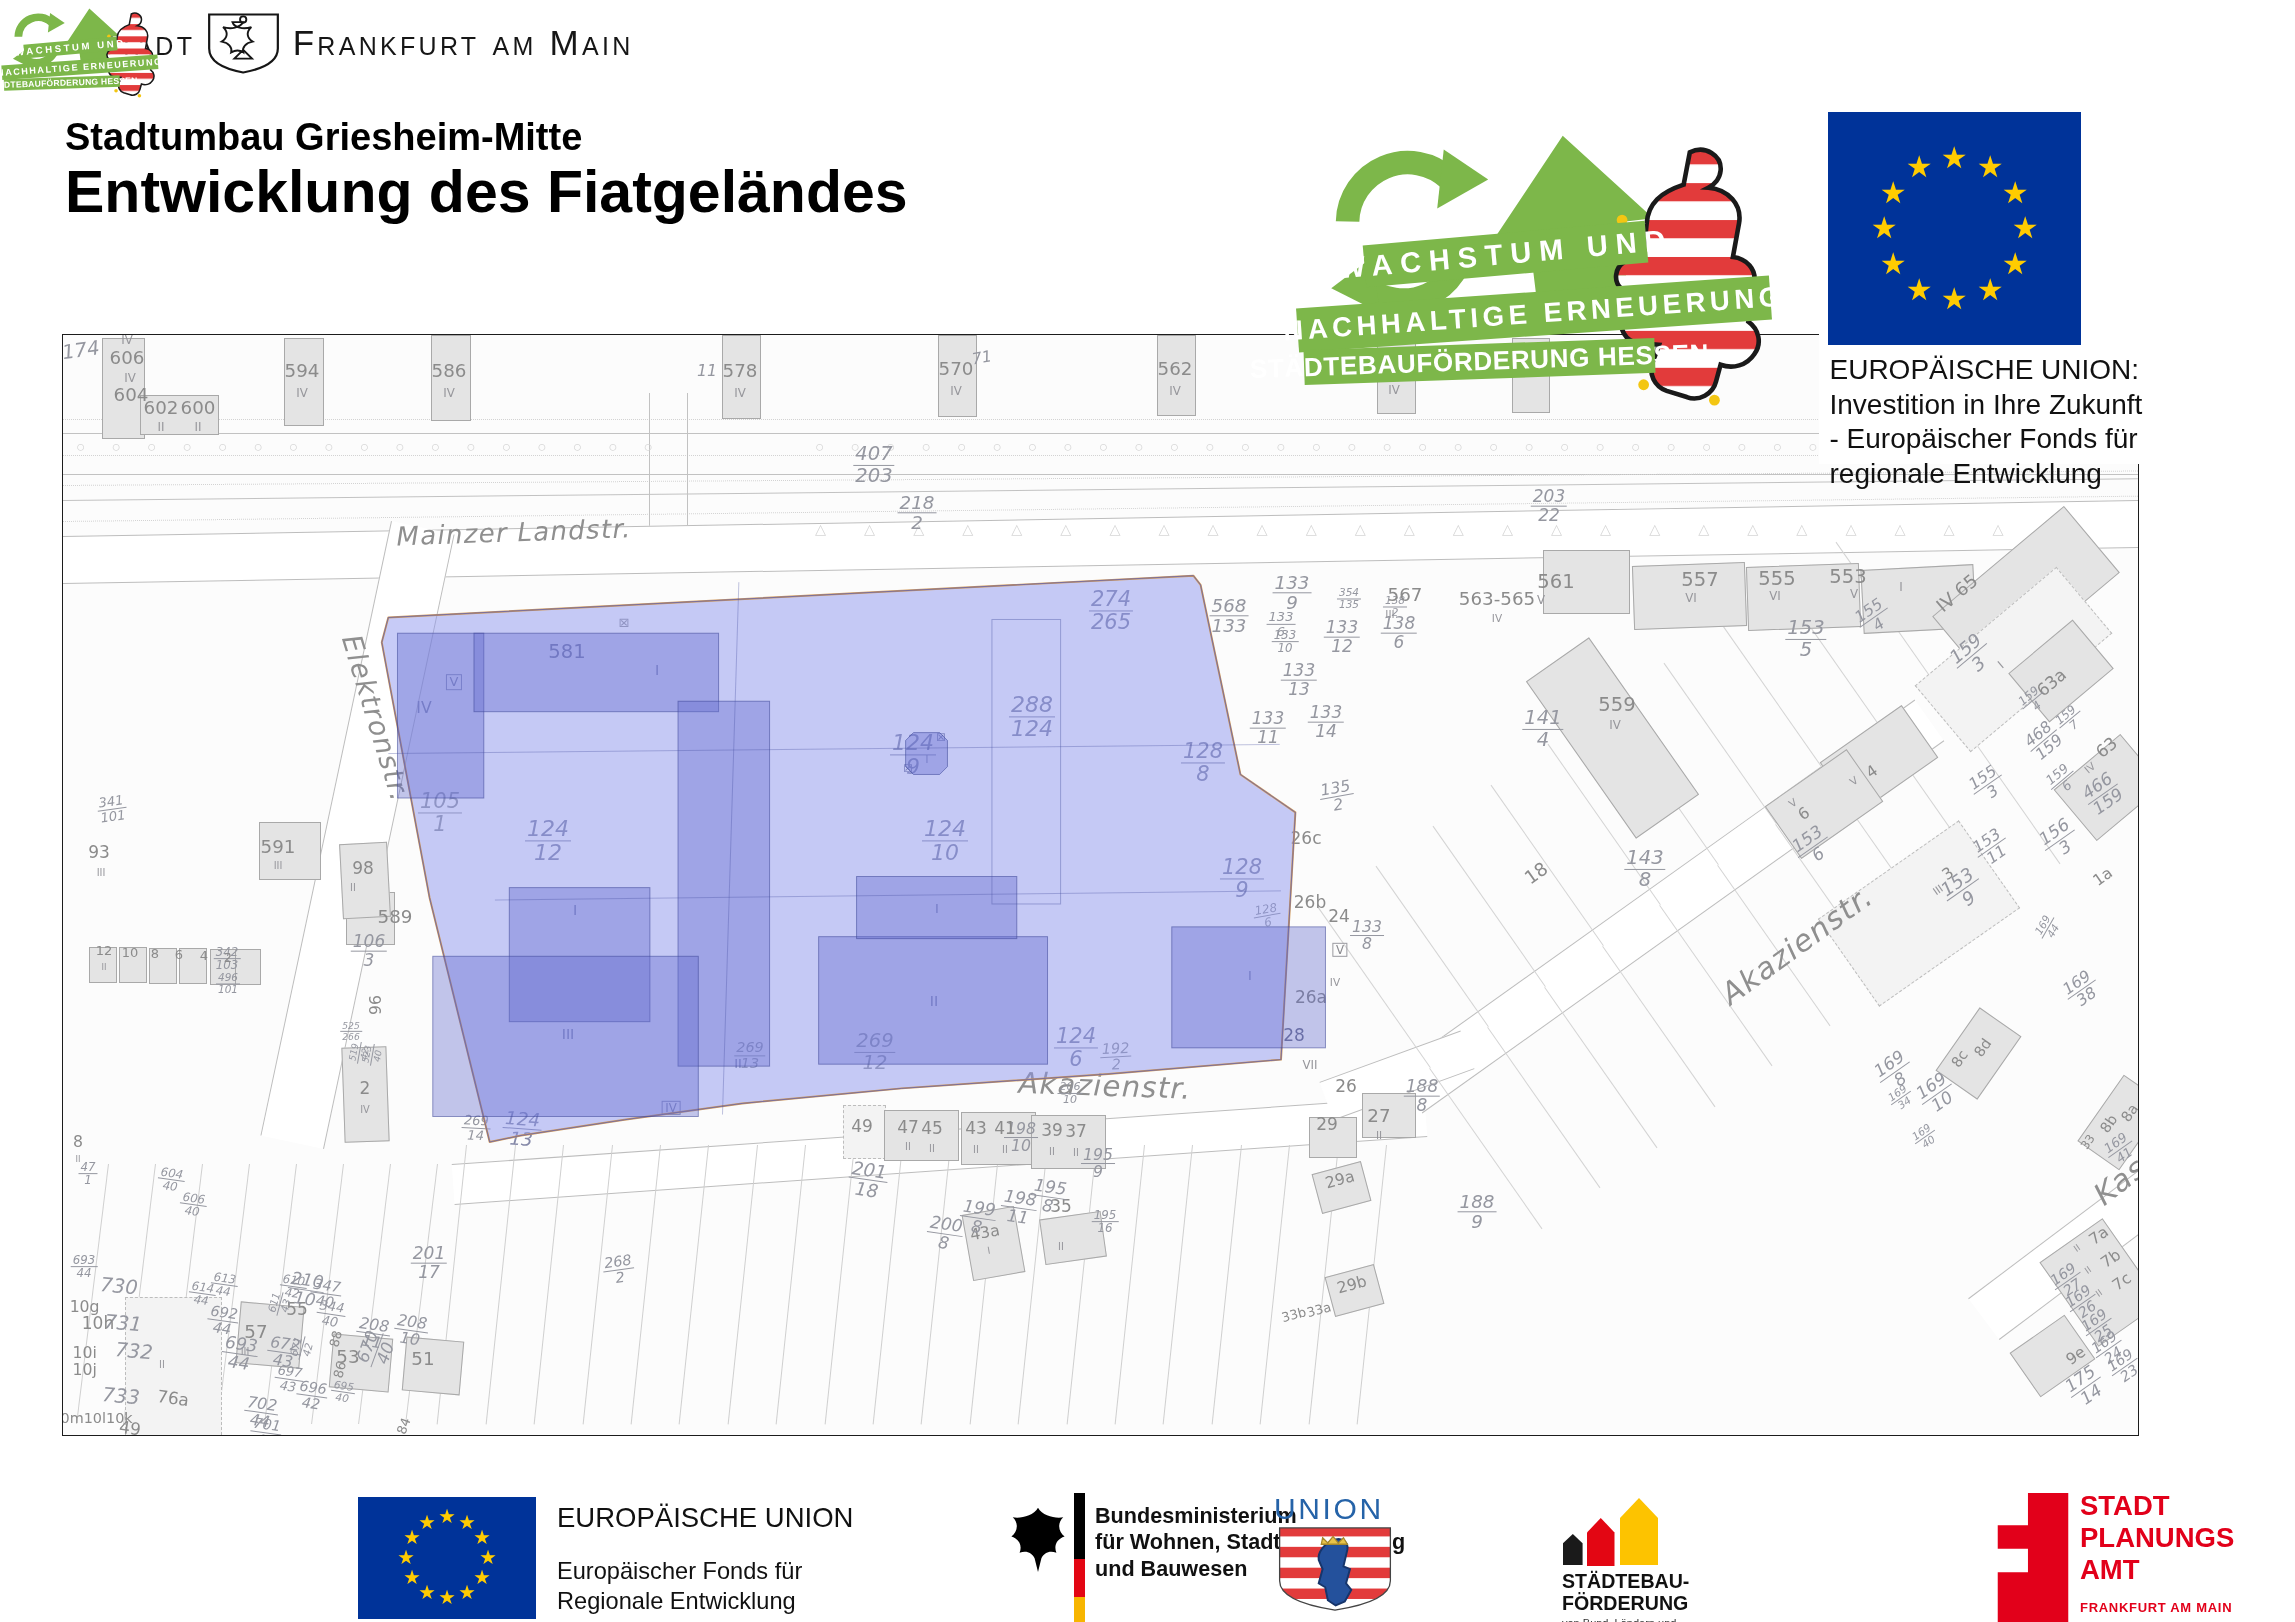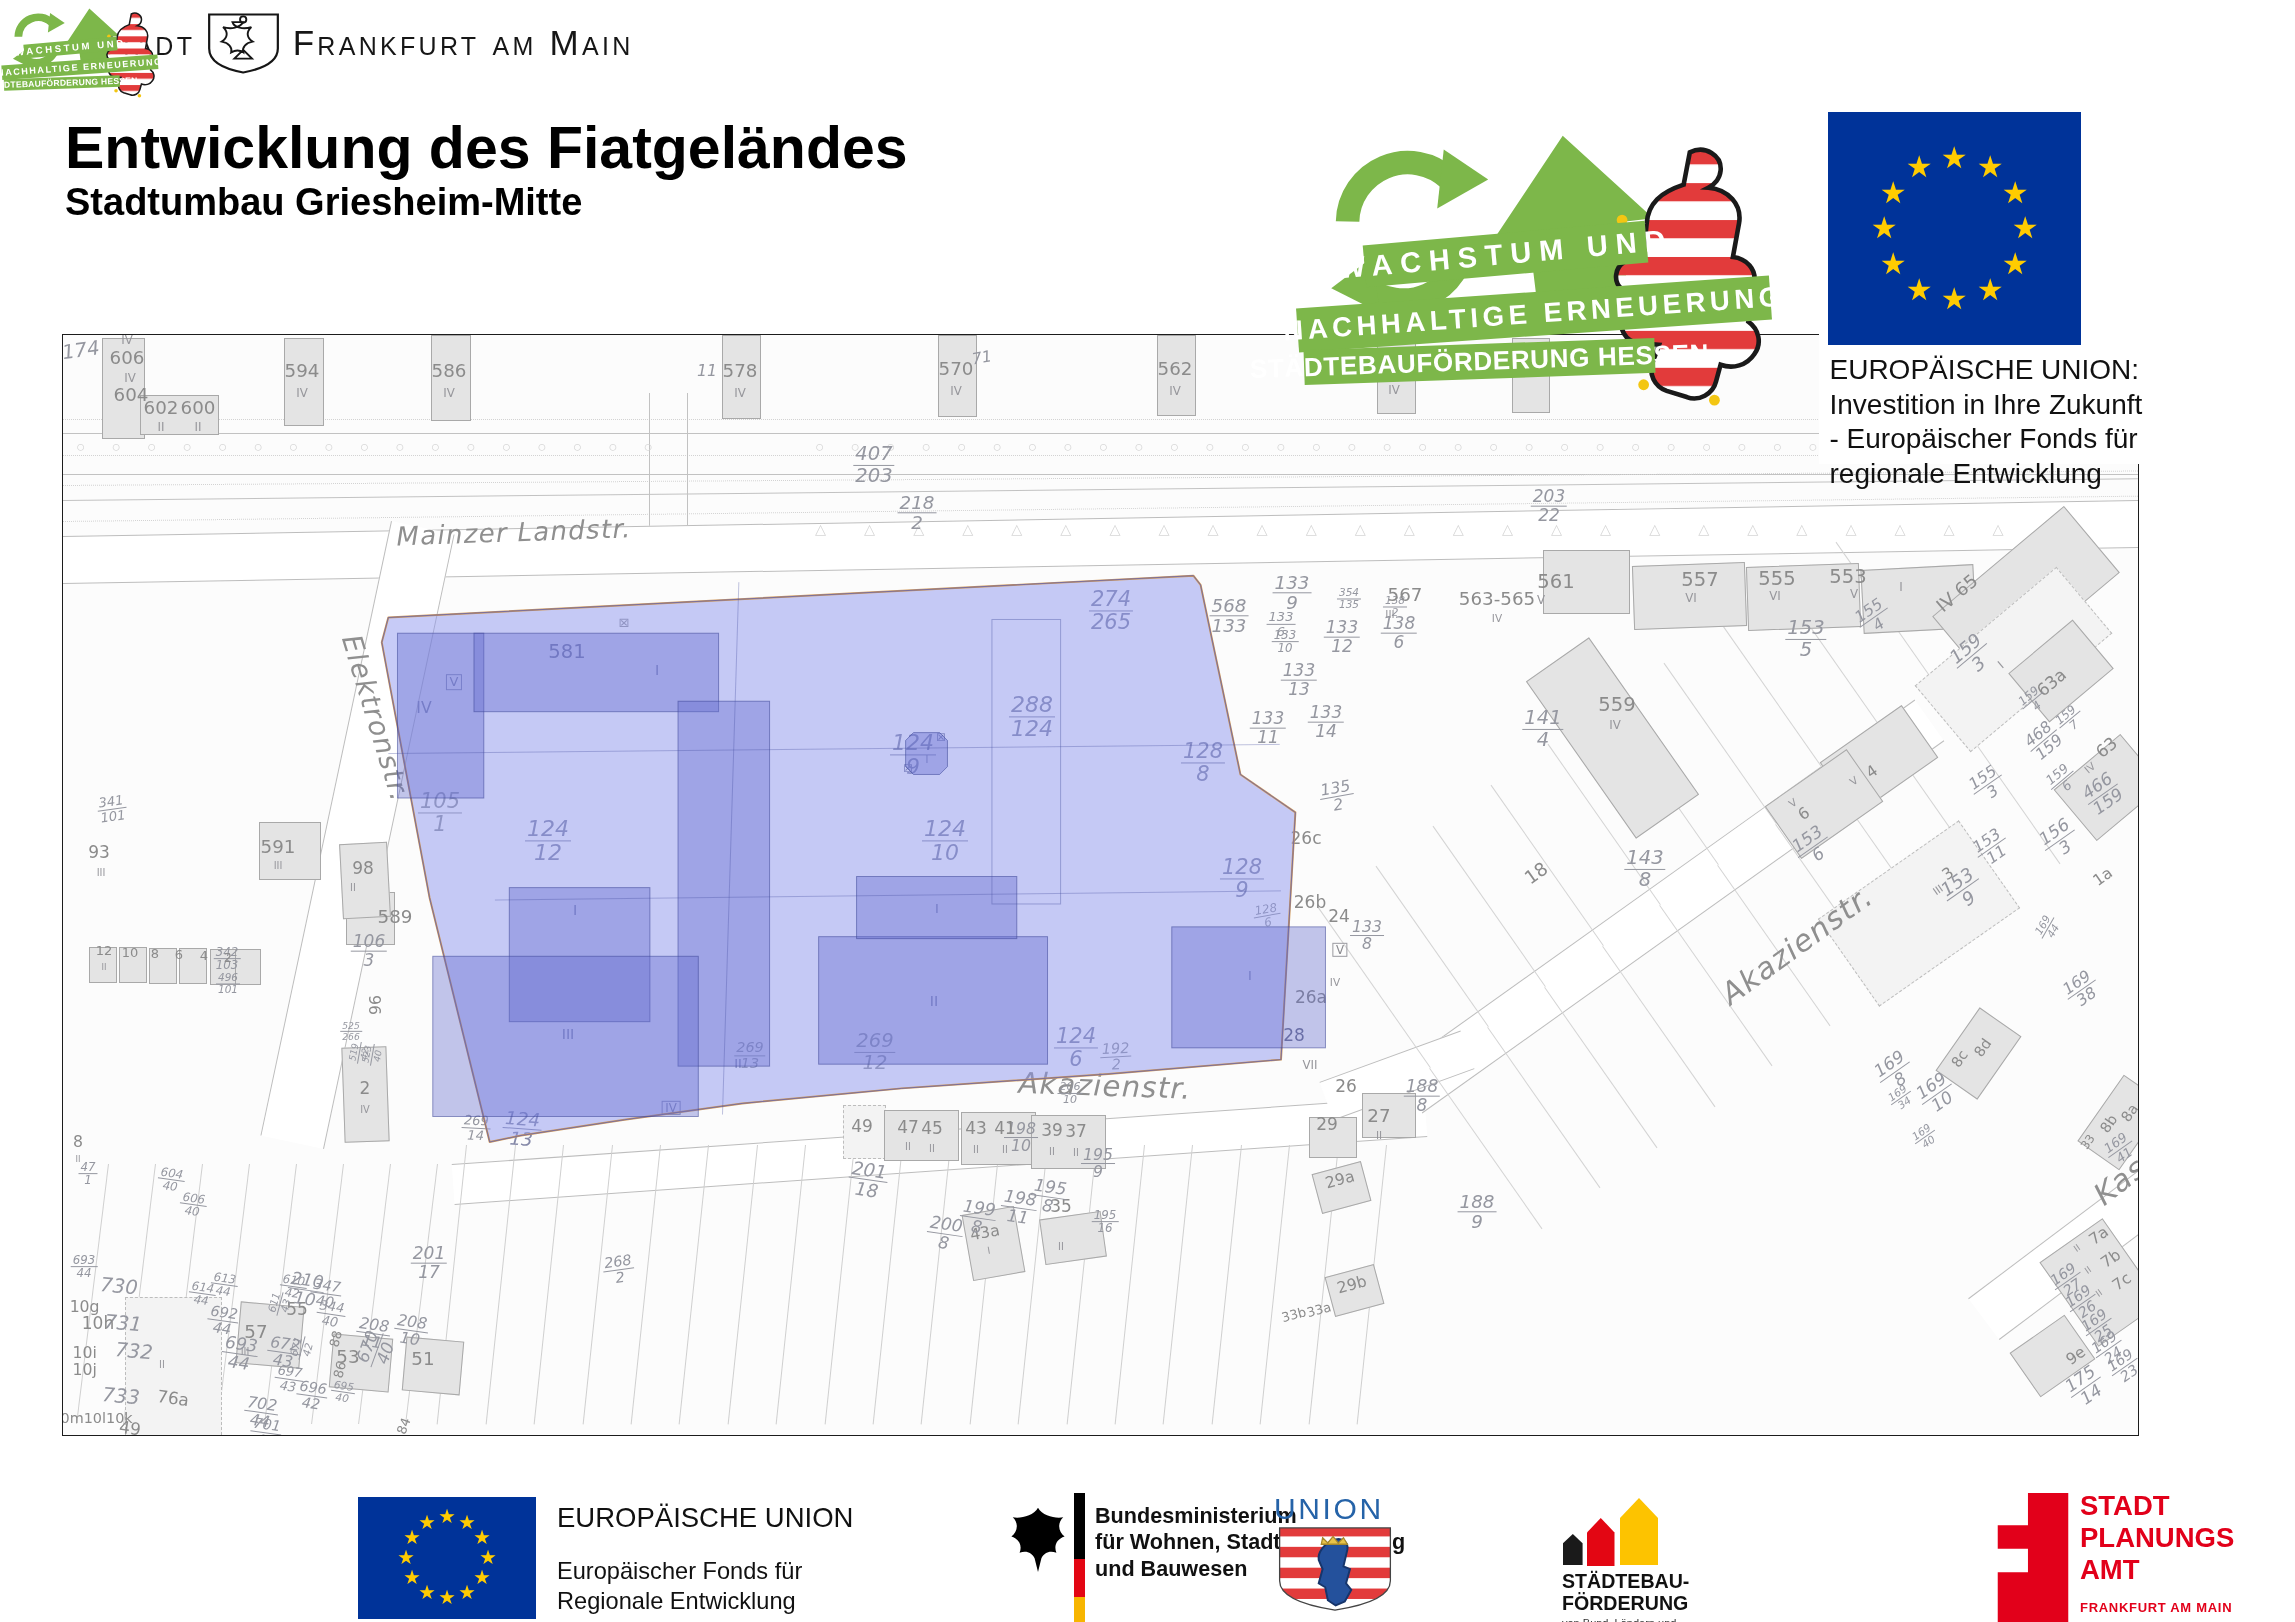--- a/index.html
+++ b/index.html
@@ -62,22 +62,22 @@
 <div id="ffm-logo">
   <span class="lgtxt">Stadt</span>
   <svg width="79" height="63" viewBox="0 0 125 100">
     <path d="M8,4 H117 V58 Q117,86 62,96 Q8,86 8,58 Z" fill="#fff" stroke="#161616" stroke-width="3.5"></path>
     <path d="M62,16 c-5,9 -19,12 -32,8 c9,8 7,17 -2,23 c11,2 17,9 15,17 c7,-4 13,-4 19,0 c-2,-8 4,-15 15,-17 c-9,-6 -11,-15 -2,-23 c-13,4 -27,1 -30,-8 z M62,60 l-14,14 h28 z" fill="none" stroke="#161616" stroke-width="3"></path>
     <circle cx="62" cy="12" r="5" fill="none" stroke="#161616" stroke-width="3"></circle>
   </svg>
   <span class="lgtxt">Frankfurt am Main</span>
 </div>
 <div id="title-block">
+  <div id="title1">Stadtumbau Griesheim-Mitte</div>
   <div id="title2">Entwicklung des Fiatgeländes</div>
-  <div id="title1">Stadtumbau Griesheim-Mitte</div>
 </div>
 
 <div id="green-logo">
   <svg width="484" height="236" viewBox="0 0 740 360" style="position:absolute;left:0;top:0">
     <g fill="none" stroke="#7db74a" stroke-width="36">
       <path d="M85,170 A92,92 0 0 1 240,105"></path>
       <path d="M262,200 A92,92 0 0 1 110,268"></path>
     </g>
     <g fill="#7db74a">
       <polygon points="232,60 300,106 222,150"></polygon>

